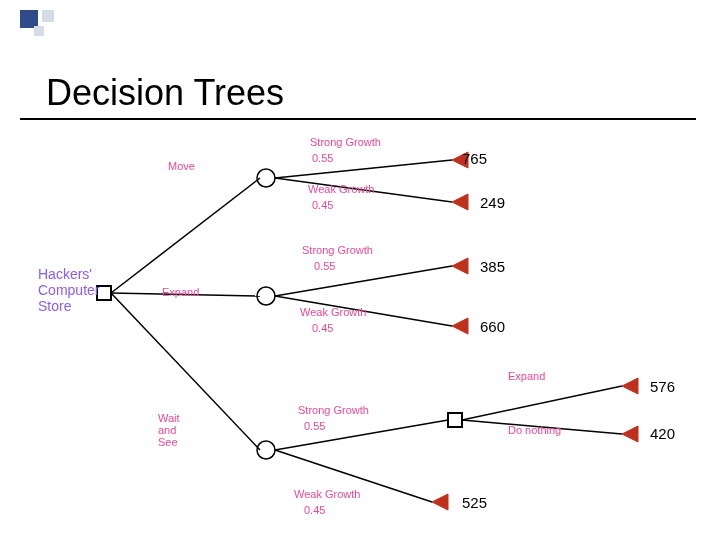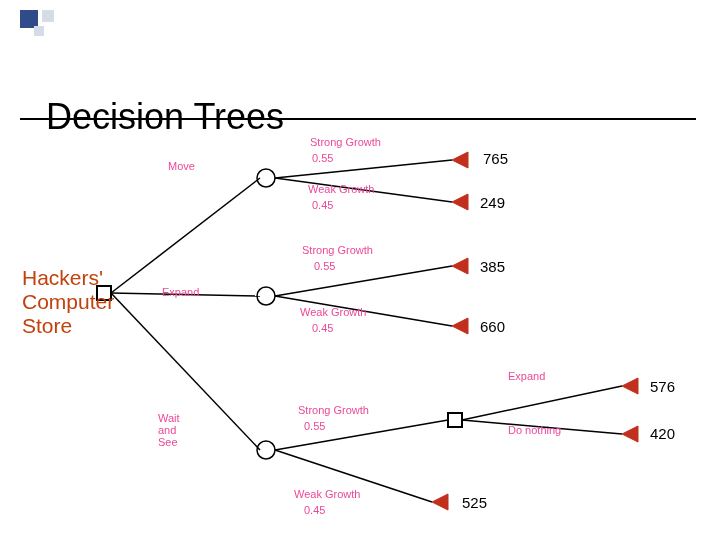--- a/index.html
+++ b/index.html
@@ -35,21 +35,20 @@
     width: 10px; height: 10px;
     background: #d6dbe8;
   }
   .title {
     position: absolute;
     left: 46px;
     top: 72px;
     font-size: 36px;
     font-weight: 400;
     color: #000;
-    margin-top: 24px;
   }
   .hr {
     position: absolute;
     left: 20px;
     top: 118px;
     width: 676px;
     height: 0;
     border-top: 2px solid #000;
   }
   svg.tree {
@@ -64,23 +63,24 @@
     line-height: 1.1;
     white-space: nowrap;
   }
   .val {
     position: absolute;
     font-size: 15px;
     color: #000;
   }
   .root-lbl {
     position: absolute;
-    font-size: 21px;
-    color: #c2410c;
+    font-size: 14px;
+    color: #8b5cf6;
     line-height: 1.15;
+    margin-left: 16px;
   }
 </style>
 </head>
 <body>
 <div class="stage">
 
 <div class="sq1"></div>
 <div class="sq2"></div>
 <div class="sq3"></div>
 
@@ -123,21 +123,21 @@
 <div class="root-lbl" style="left:22px; top:266px;">Hackers'<br>Computer<br>Store</div>
 
 <div class="lbl" style="left:168px; top:160px;text-align:center;">Move</div>
 <div class="lbl" style="left:162px; top:286px;">Expand</div>
 <div class="lbl" style="left:158px; top:412px;">Wait<br>and<br>See</div>
 
 <div class="lbl" style="left:310px; top:136px;">Strong Growth</div>
 <div class="lbl" style="left:312px; top:152px;">0.55</div>
 <div class="lbl" style="left:308px; top:183px;">Weak Growth</div>
 <div class="lbl" style="left:312px; top:199px;">0.45</div>
-<div class="val" style="left:483px; top:150px;">765</div>
+<div class="val" style="left:462px; top:150px;">765</div>
 <div class="val" style="left:480px; top:194px;">249</div>
 
 <div class="lbl" style="left:302px; top:244px;">Strong Growth</div>
 <div class="lbl" style="left:314px; top:260px;">0.55</div>
 <div class="lbl" style="left:300px; top:306px;">Weak Growth</div>
 <div class="lbl" style="left:312px; top:322px;">0.45</div>
 <div class="val" style="left:480px; top:258px;">385</div>
 <div class="val" style="left:480px; top:318px;">660</div>
 
 <div class="lbl" style="left:298px; top:404px;">Strong Growth</div>

